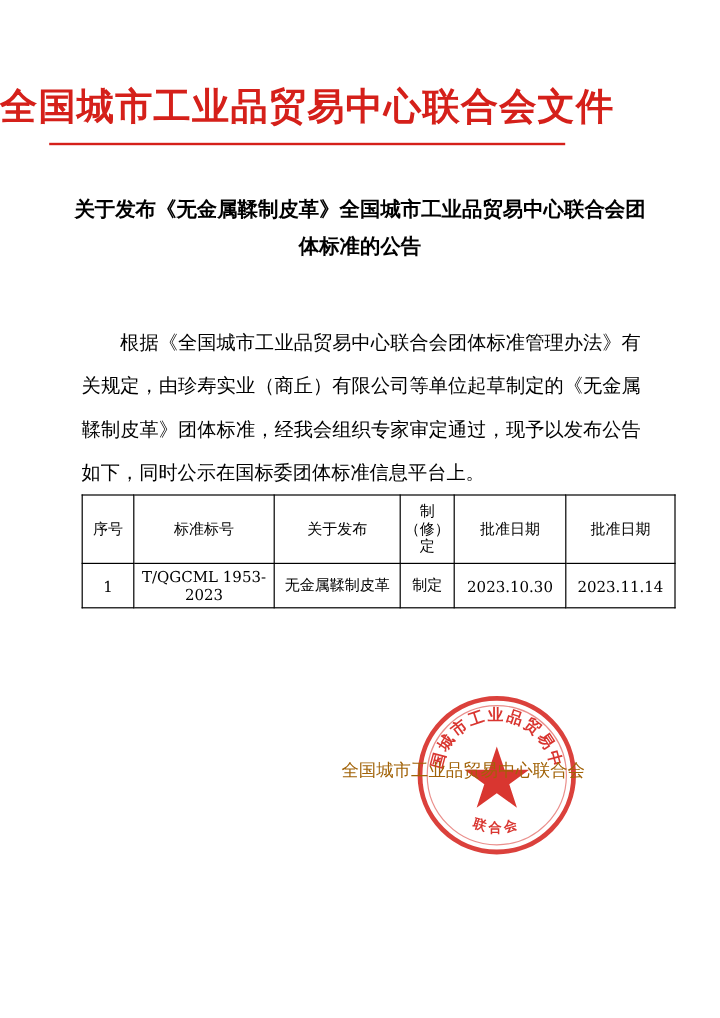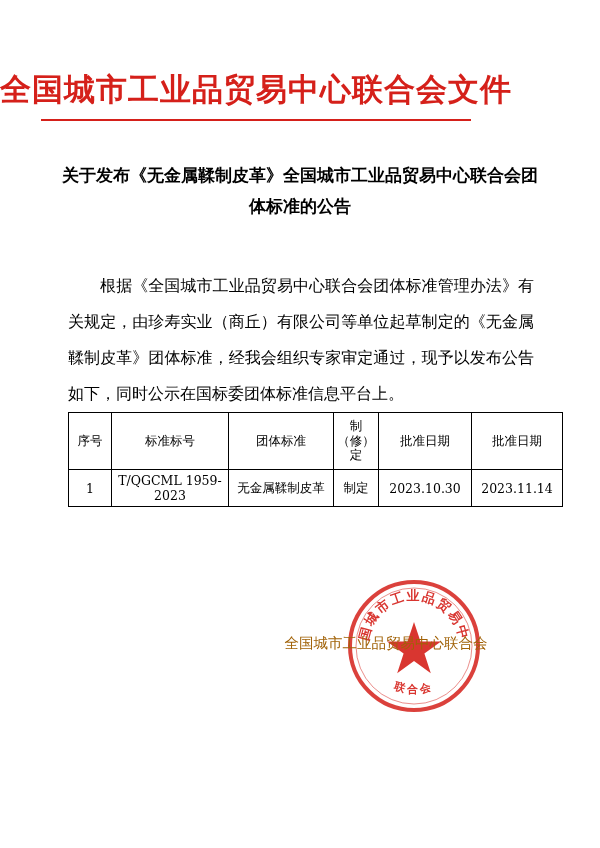--- a/index.html
+++ b/index.html
@@ -144,34 +144,34 @@
 
   <div class="doc-title">关于发布《无金属鞣制皮革》全国城市工业品贸易中心联合会团体标准的公告</div>
 
   <div class="body-text"><span class="indent"></span><span>根据《全国城市工业品贸易中心联合会团体标准管理办法》有关规定，由珍寿实业（商丘）有限公司等单位起草制定的《无金属鞣制皮革》团体标准，经我会组织专家审定通过，现予以发布公告如下，同时公示在国标委团体标准信息平台上。</span></div>
 
   <table class="std-table">
     <thead>
       <tr>
         <th class="col-no">序号</th>
         <th class="col-code">标准标号</th>
-        <th class="col-name">团体标准</th>
+        <th class="col-name">关于发布</th>
         <th class="col-type">
           <div class="vert-label">制</div>
           <div class="vert-label">（修）</div>
           <div class="vert-label">定</div>
         </th>
         <th class="col-approve">批准日期</th>
         <th class="col-impl">批准日期</th>
       </tr>
     </thead>
     <tbody>
       <tr>
         <td>1</td>
-        <td>T/QGCML  1959-2023</td>
+        <td>T/QGCML  1953-2023</td>
         <td>无金属鞣制皮革</td>
         <td>制定</td>
         <td>2023.10.30</td>
         <td>2023.11.14</td>
       </tr>
     </tbody>
   </table>
 
   <div class="seal">
     <svg width="136" height="136" viewBox="0 0 136 136" xmlns="http://www.w3.org/2000/svg">

